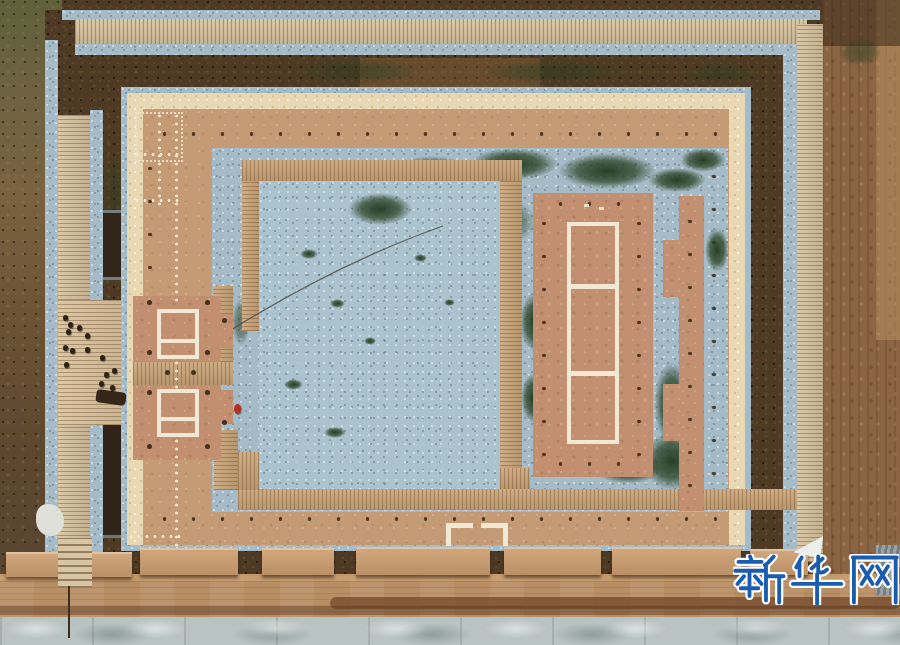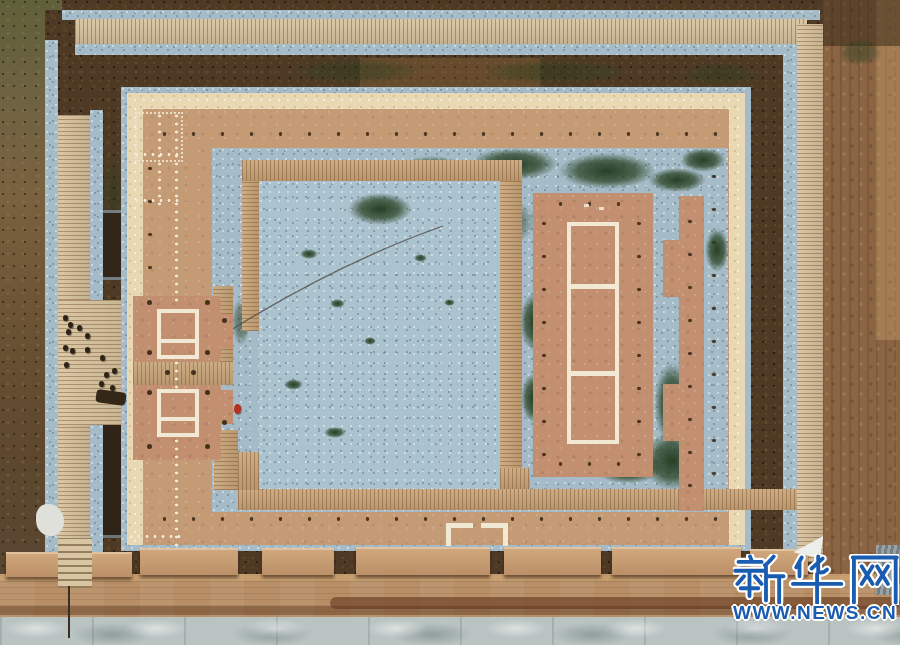--- a/index.html
+++ b/index.html
@@ -261,16 +261,15 @@
         <g id="glyphs">
           <path d="M10,14 H52 M31,4 L34,12 M4,30 H56 M30,30 V76 M20,40 L8,54 M40,40 L52,54 M14,62 H46"></path>
           <path d="M74,4 Q64,16 58,20 M60,20 V84 M60,40 H92 M84,40 V88"></path>
           <path d="M125,6 L115,24 M121,15 V40 M163,8 L143,26 M155,4 V32 M155,32 Q163,36 171,28 M109,54 H197 M153,36 V90"></path>
           <path d="M220,6 V88 M218,6 H298 M296,6 V88 M234,22 L254,54 M254,22 L234,54 M262,22 L282,54 M282,22 L262,54"></path>
         </g>
       </defs>
       <use href="#glyphs" class="halo"></use>
       <use href="#glyphs" class="ink"></use>
     </svg>
-    <div id="wm-url" style="position:absolute;left:21px;top:52px;white-space:nowrap;">WWW.NEWS.CN</div>
   </div>
 
 </div>
 
 </body></html>

